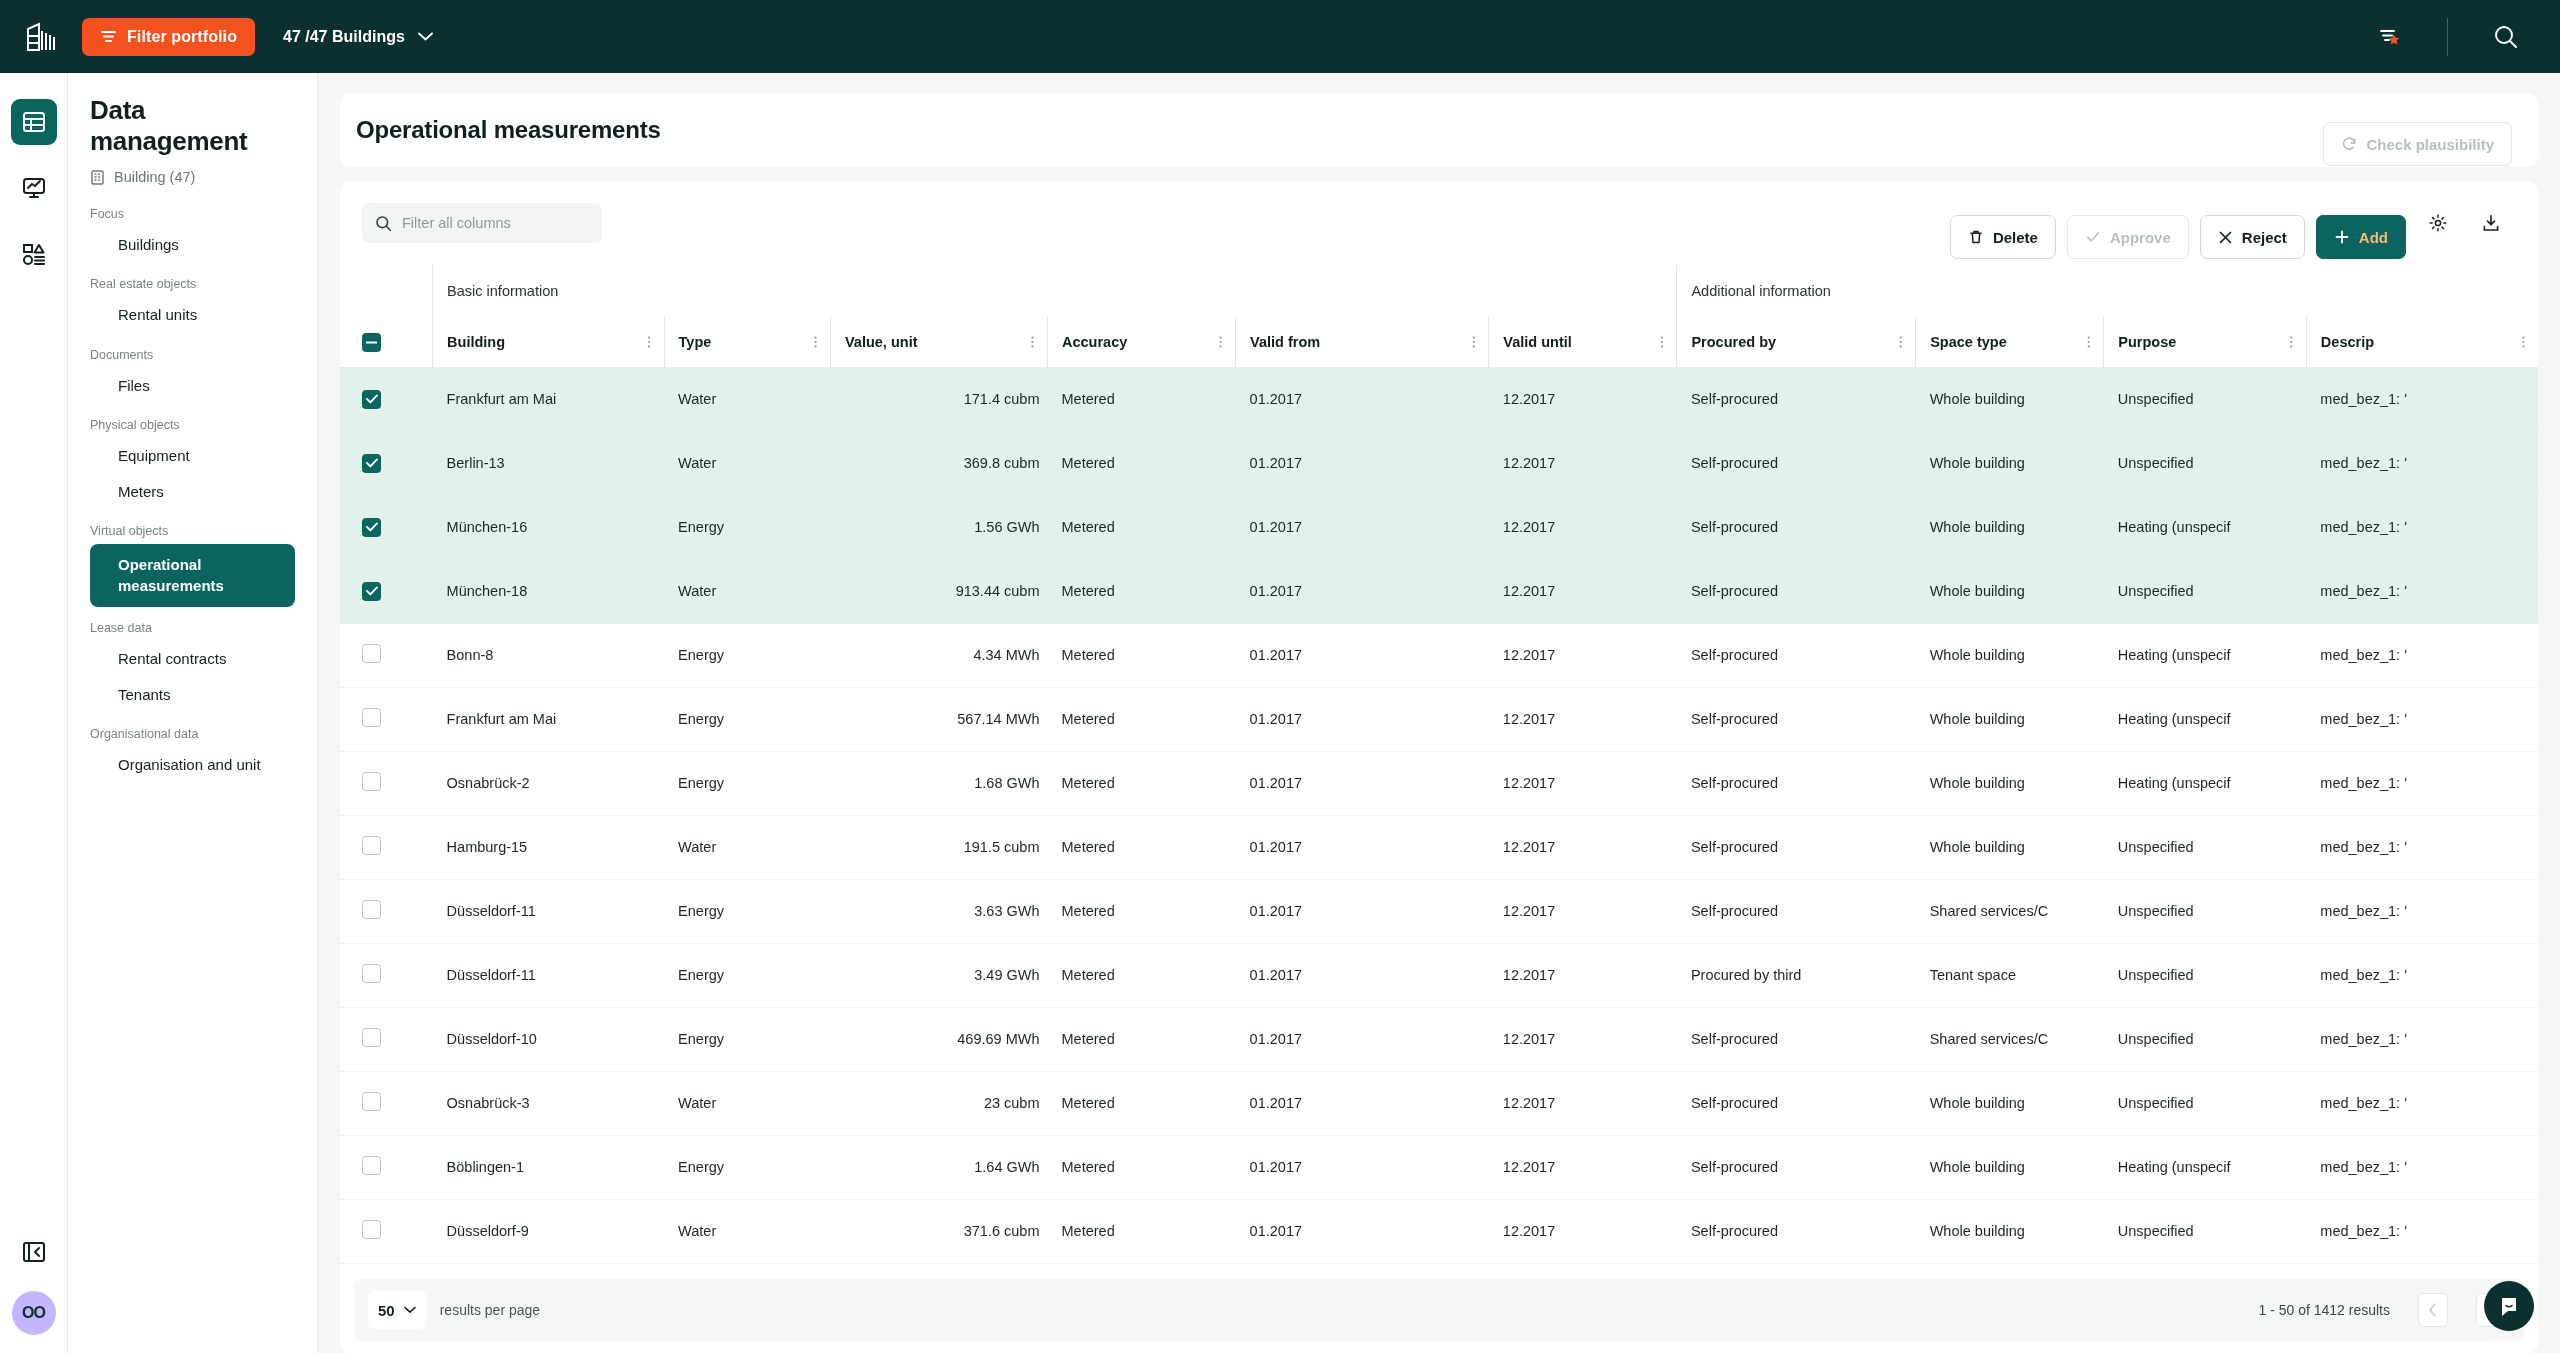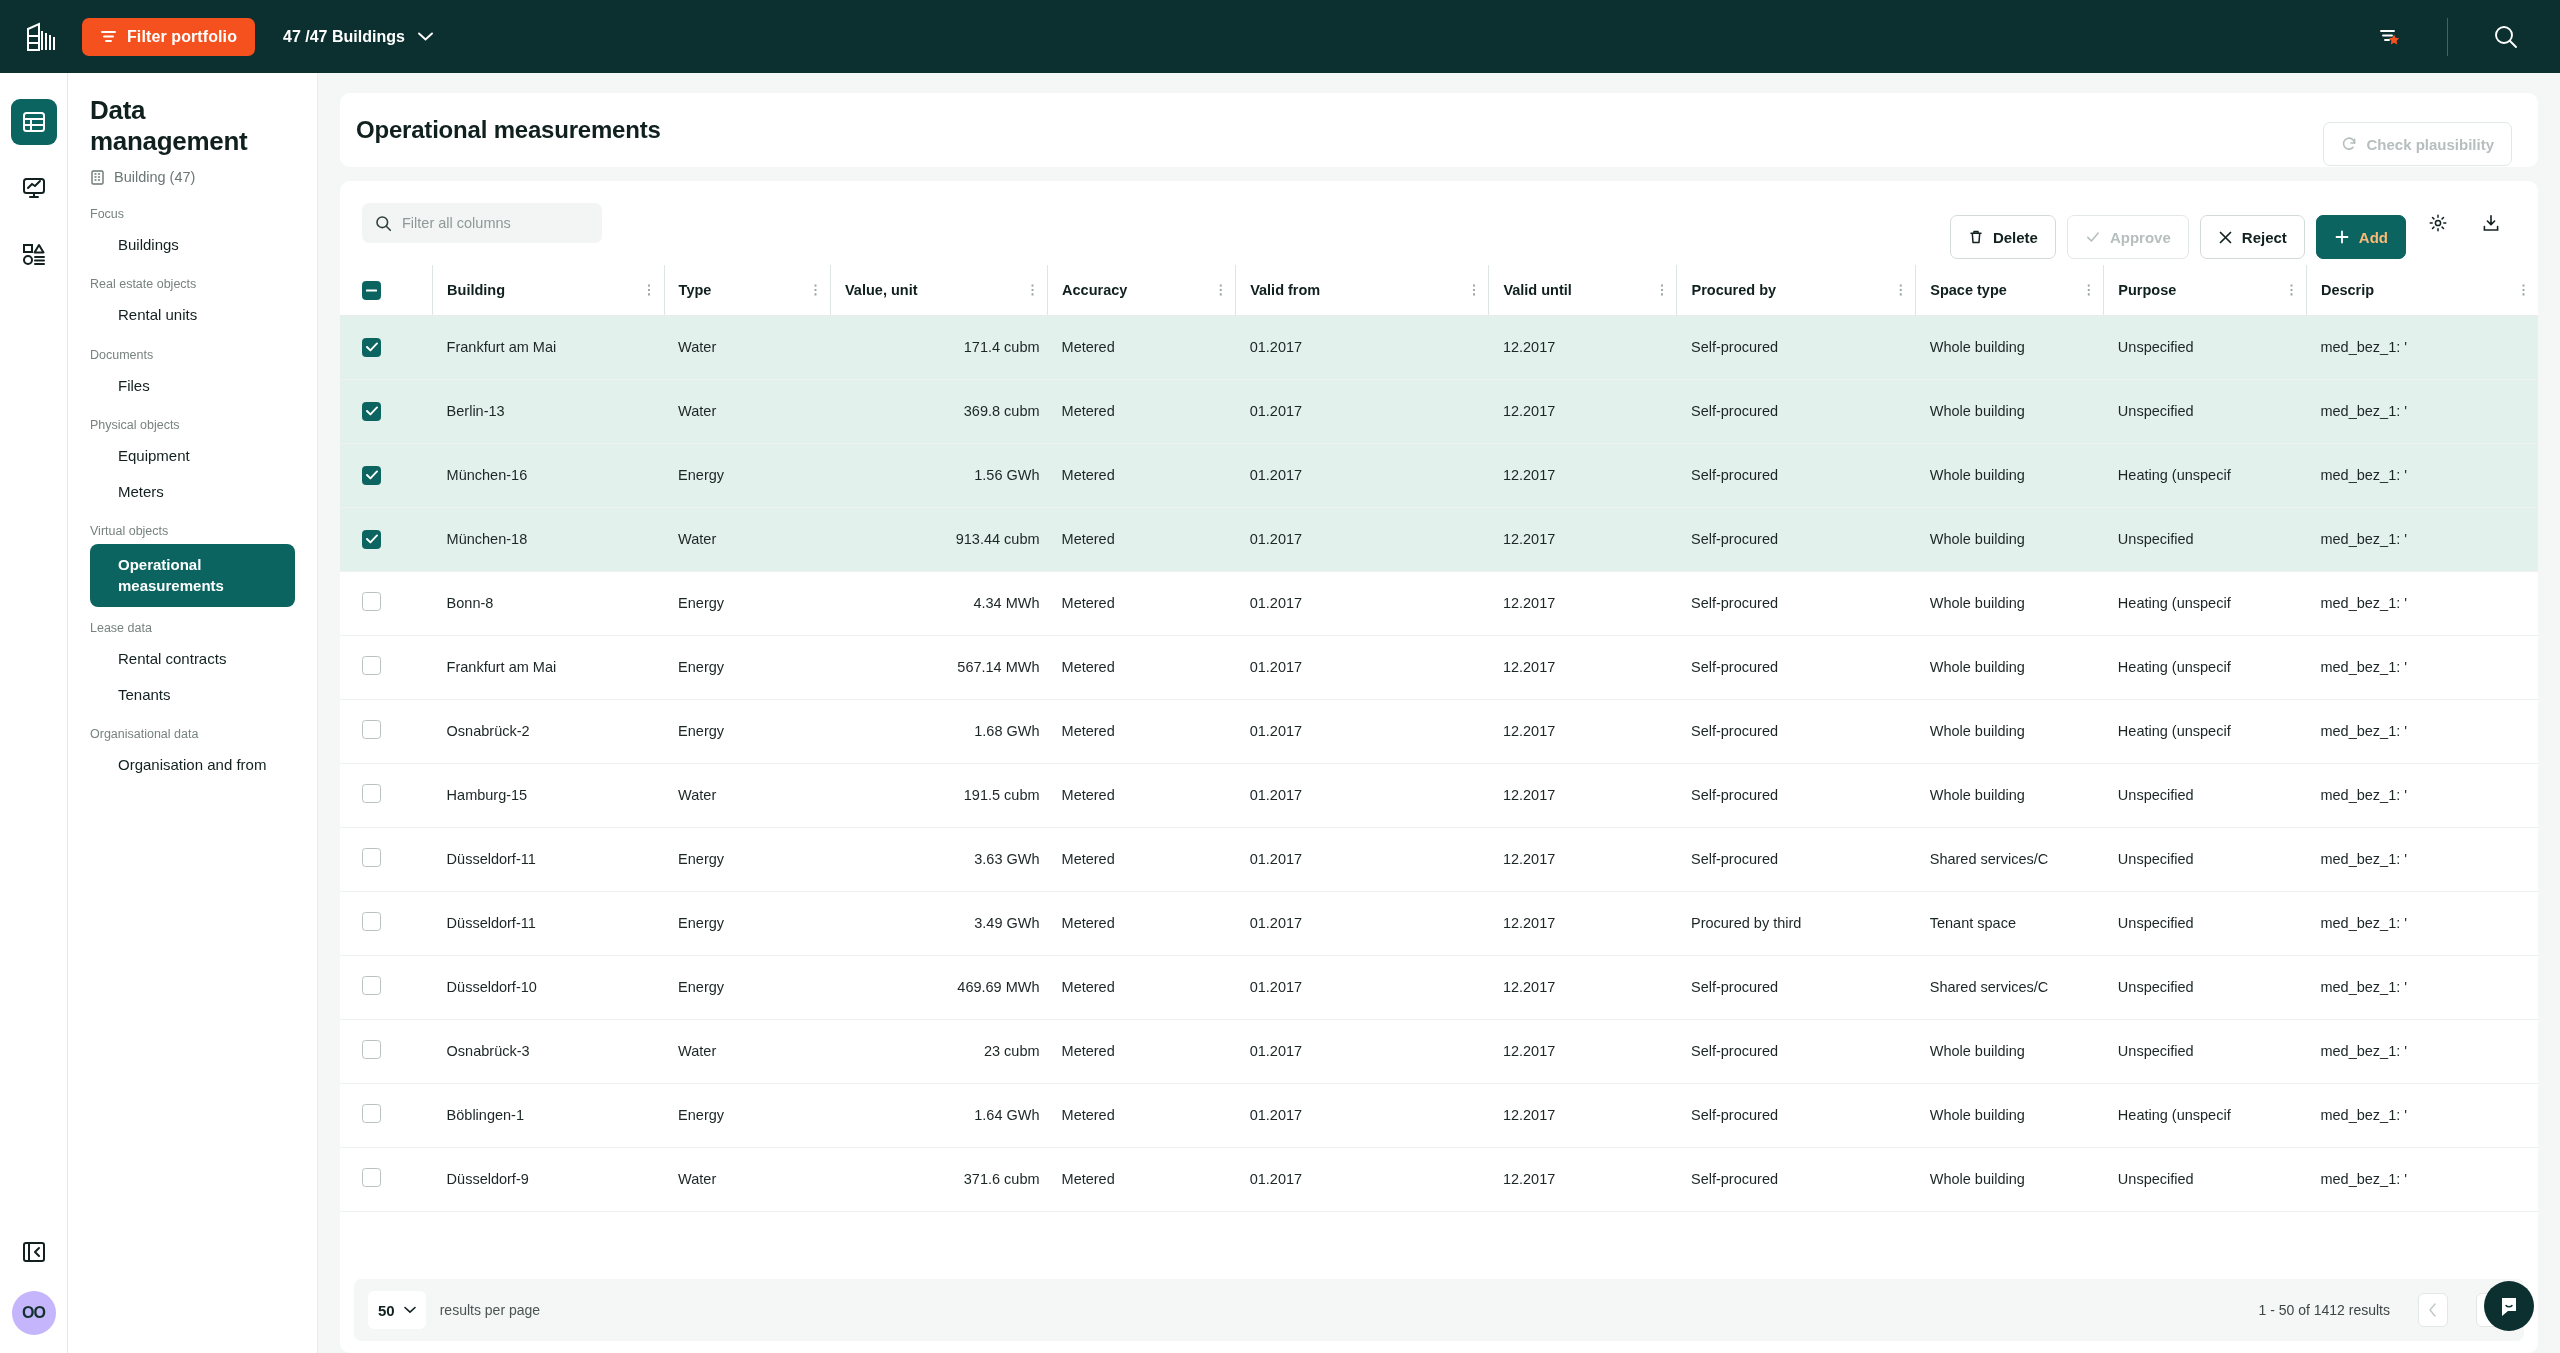--- a/index.html
+++ b/index.html
@@ -260,21 +260,21 @@
         <div class="nav-item">Meters</div>
 
         <div class="nav-group">Virtual objects</div>
         <div class="nav-item active">Operational measurements</div>
 
         <div class="nav-group">Lease data</div>
         <div class="nav-item">Rental contracts</div>
         <div class="nav-item">Tenants</div>
 
         <div class="nav-group">Organisational data</div>
-        <div class="nav-item">Organisation and from</div>
+        <div class="nav-item">Organisation and unit</div>
       </div>
     </div>
 
     <div class="main">
 
       <div class="card head-card">
         <div class="page-title">Operational measurements</div>
         <div style="margin-left:auto">
           <div class="btn disabled">
             <span>
@@ -358,20 +358,25 @@
                 <col style="width:150px">
               <col style="width:130px">
                 <col style="width:175px">
                 <col style="width:130px">
                 <col style="width:165px">
               <col style="width:130px">
                 <col style="width:140px">
                 <col style="width:160px">
             </colgroup>
             <thead>
+              <tr class="grp-row">
+                <th></th>
+                <th class="sep" colspan="6">Basic information</th>
+                <th class="sep" colspan="4">Additional information</th>
+              </tr>
               <tr class="hdr-row">
                 <th class="col-cb">
                   <span class="cb ind">
                     <svg width="11" height="3" viewBox="0 0 11 3">
                         <path d="M0.8 1.5h9.4" stroke="#fff" stroke-width="2.2" stroke-linecap="round"></path>
                       </svg>
                   </span>
                 </th>
                 <th class="sep">
                   <span class="hdr-inner">

